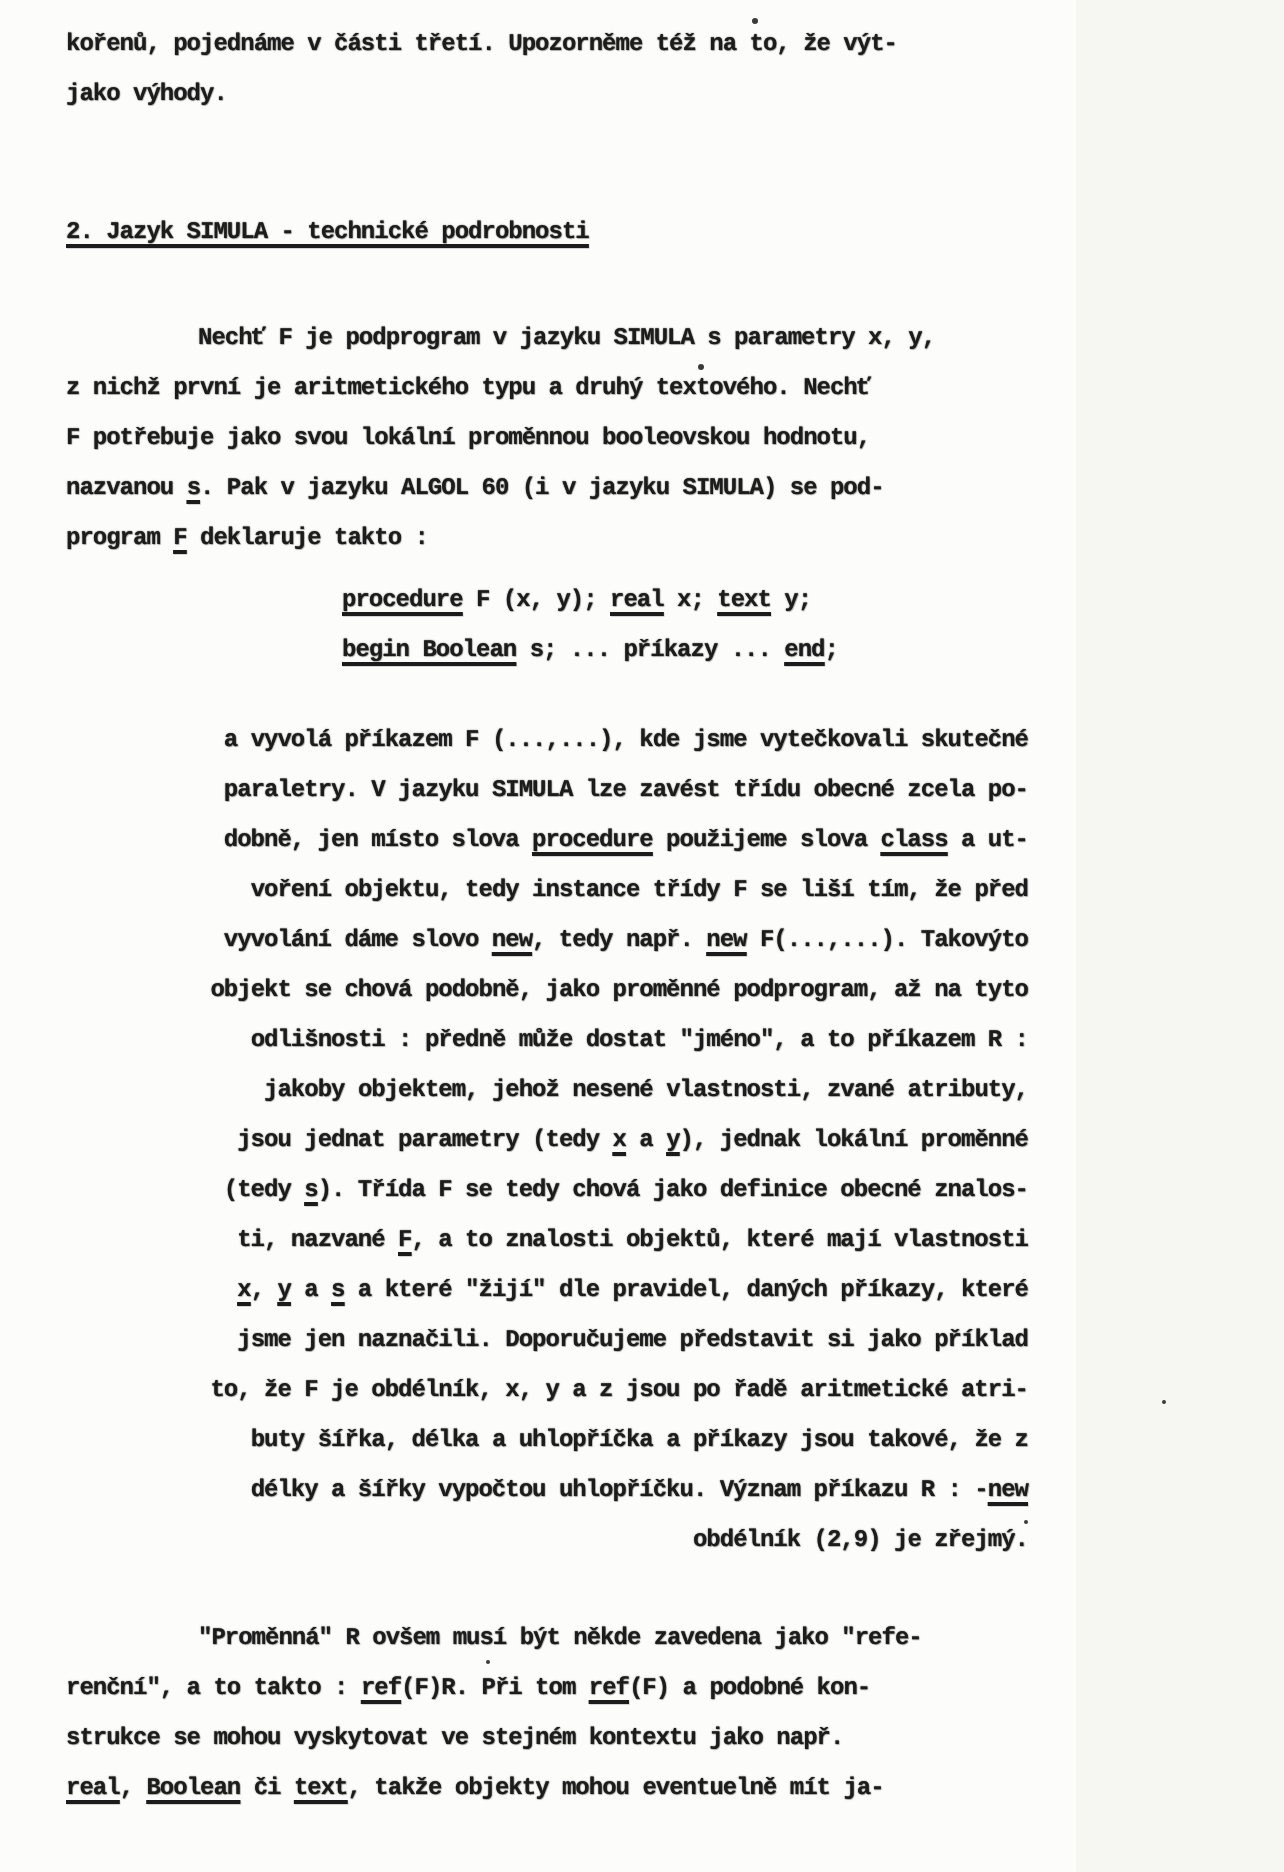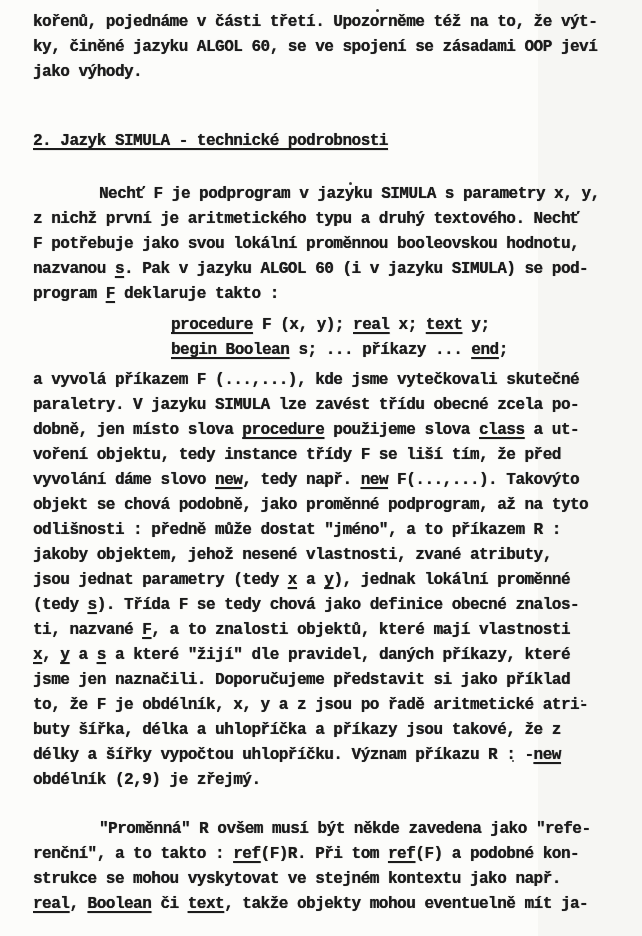--- a/index.html
+++ b/index.html
@@ -8,50 +8,49 @@
     background:#f6f6f3;
     font-family:"Liberation Mono","DejaVu Sans Mono",monospace;
   }
   .page {
     position:relative; box-sizing:border-box;
     width:538px; height:936px;
     background:#fcfcfa;
     color:#1c1c1c;
     padding:10px 24px 0 33px;
     font-weight:700;
-    font-size:16px;
+    font-size:12px;
     line-height:25px;
     letter-spacing:-0.5px;
     text-shadow:0 0 0.7px rgba(28,28,28,0.85), 0.4px 0.4px 0 rgba(28,28,28,0.22);
   }
   .line { white-space:pre; }
   .line.indent { text-indent:66px;margin-top:24px; }
   .u {
     text-decoration:underline;
     text-underline-offset:3px;
     text-decoration-thickness:1.6px;
   }
   .block.heading { margin-top:44px; }
   .block.heading .u { text-decoration-thickness:2px; }
   .block.para2-intro { margin-top:28px; }
   .block.code { margin-top:6px; margin-left:138px; }
-  .block.para2-cont { margin-top:5px; }
+  .block.para2-cont { margin-top:20px;text-align:right; }
   .block.para3 { margin-top:14px; }
   .speck {
     position:absolute; background:#3a3a3a; border-radius:50%;
   }
 </style>
 </head>
 <body>
 
 <div class="page" style="background: rgb(252, 252, 250); color: rgb(28, 28, 28);">
   <div id="doc-root">
       <div class="block para1">
         <div class="line"><span>kořenů, pojednáme v části třetí. Upozorněme též na to, že výt-</span></div>
-        <div class="line"><span>ky, činěné jazyku ALGOL 60, se ve spojení se zásadami OOP jeví</span></div>
         <div class="line"><span>jako výhody.</span></div>
       </div>
       <div class="block heading">
         <div class="line"><span class="u">2. Jazyk SIMULA - technické podrobnosti</span></div>
       </div>
       <div class="block para2-intro">
         <div class="line indent"><span>Nechť F je podprogram v jazyku SIMULA s parametry x, y,</span></div>
         <div class="line"><span>z nichž první je aritmetického typu a druhý textového. Nechť</span></div>
         <div class="line"><span>F potřebuje jako svou lokální proměnnou booleovskou hodnotu,</span></div>
         <div class="line"><span>nazvanou </span><span class="u">s</span><span>. Pak v jazyku ALGOL 60 (i v jazyku SIMULA) se pod-</span></div>

